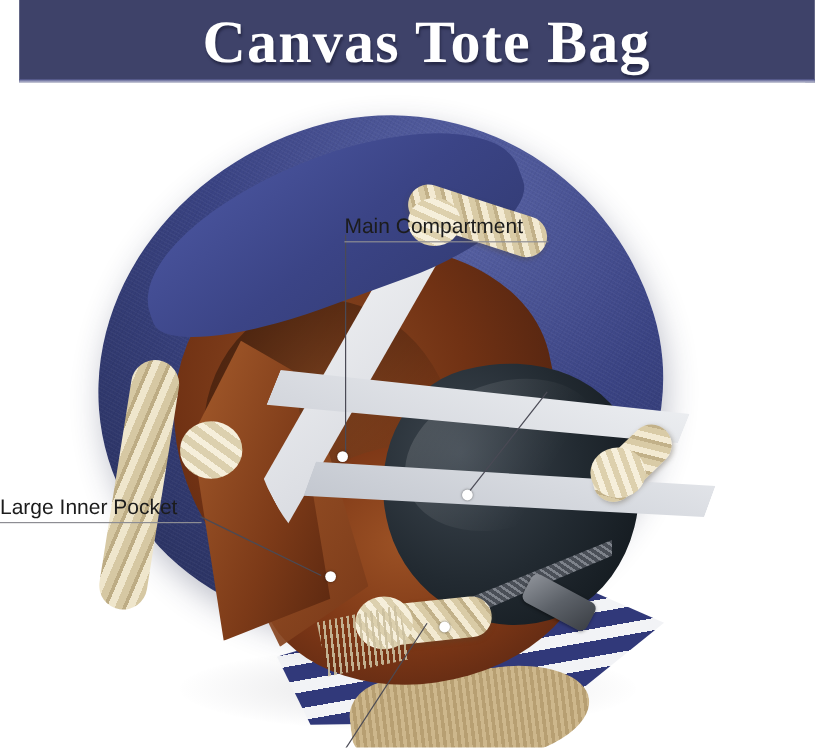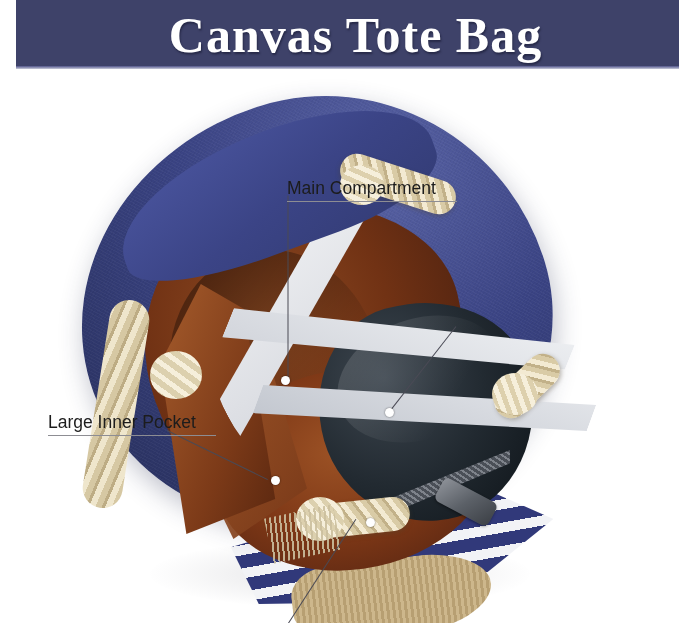--- a/index.html
+++ b/index.html
@@ -135,21 +135,21 @@
   .callout{position:absolute;}
   .callout-text{font-size:17.5px;color:#1c1c1c;white-space:nowrap;line-height:1.15;}
   .callout-rule{height:1px;background:#8d8d93;margin-top:3px;}
 
   #callout-main-compartment{left:287px;top:109px;}
   #callout-main-compartment .callout-rule{width:170px;}
 
   #callout-waterproof{left:455px;top:232px;}
   #callout-waterproof .callout-rule{width:224px;}
 
-  #callout-large-inner{left:0px;top:343px;padding-left:48px;}
+  #callout-large-inner{left:0px;top:343px;}
   #callout-large-inner .callout-rule{width:168px;}
 
   
   .leader{position:absolute;background:#4a4a55;transform-origin:0 50%;height:1px;}
   .dot{position:absolute;width:9px;height:9px;border-radius:50%;
        background:#ffffff;box-shadow:0 0 2px rgba(0,0,0,.55);}
 
   #leader-main{left:288px;top:126px;width:186px;transform:rotate(90deg);}
   #dot-main{left:281px;top:307px;}
 

